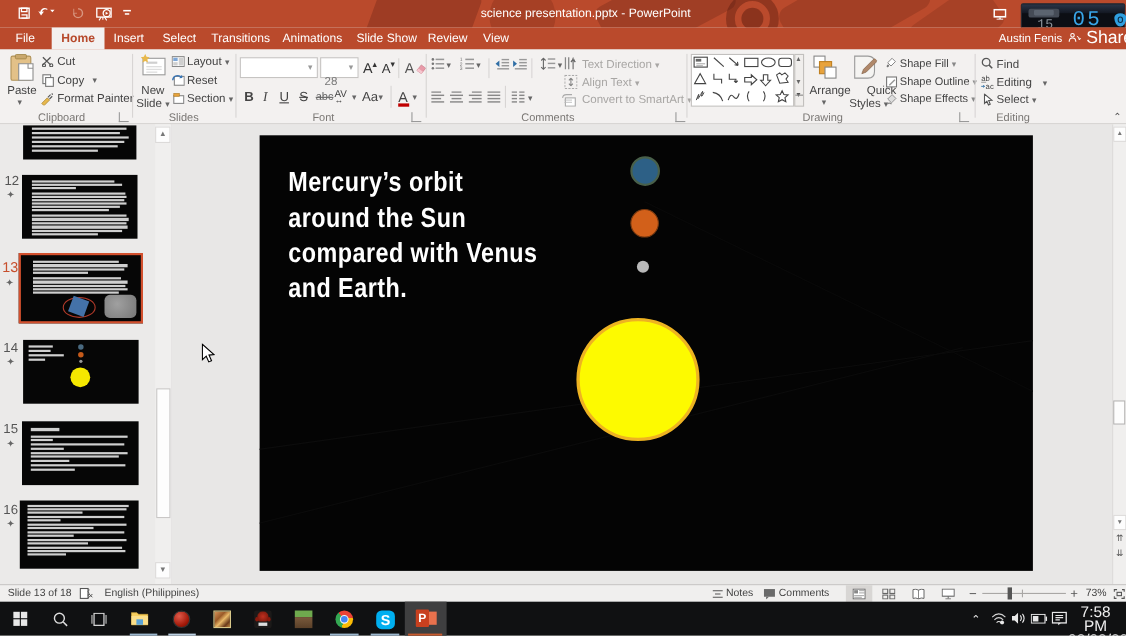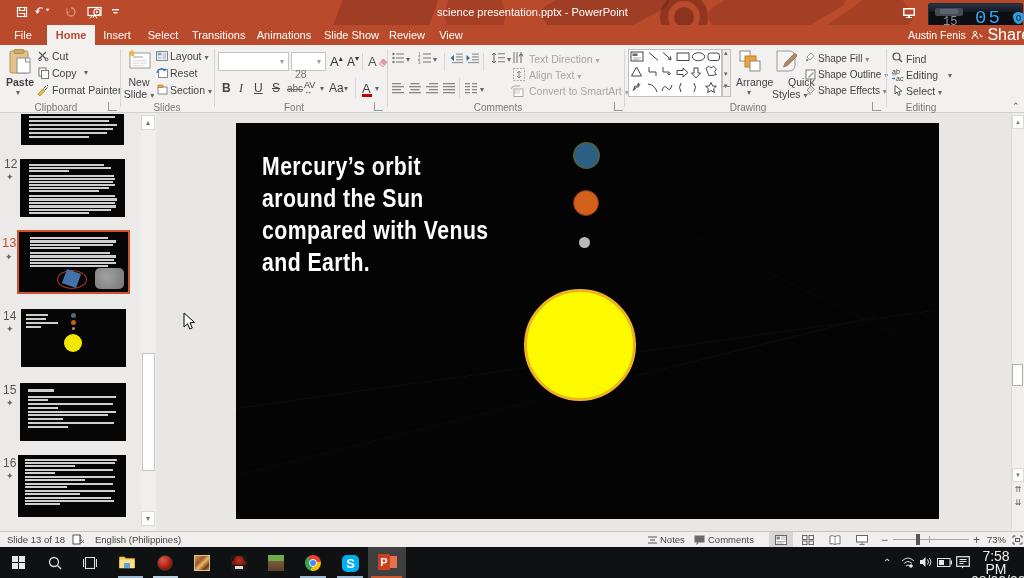--- a/index.html
+++ b/index.html
@@ -118,21 +118,21 @@
   </div>
 
   <div id="ribbon">
     
     <svg class="abs" style="left:9px;top:4px;" width="24" height="26" viewBox="0 0 24 26">
       <rect x="1" y="2" width="18" height="22" rx="1.5" fill="#e3c188" stroke="#b09258" stroke-width="1"></rect>
       <rect x="5" y="0.5" width="10" height="4" rx="1" fill="#c9a86e" stroke="#a08548" stroke-width="0.8"></rect>
       <path d="M8 9 h13 v15 h-13 z" fill="#fff" stroke="#8e8e8e" stroke-width="1"></path>
       <path d="M16.5 9 v4 h4.5" fill="none" stroke="#8e8e8e" stroke-width="1"></path>
     </svg>
-    <div class="rtext" style="left:4px;top:31px;width:32px;text-align:center;font-weight:bold;">Paste</div>
+    <div class="rtext" style="left:4px;top:31px;width:32px;text-align:center;">Paste</div>
     <div class="caret" style="left:16px;top:43px;">▾</div>
     <svg class="abs" style="left:38px;top:6px;" width="11" height="10" viewBox="0 0 11 10">
       <path d="M1 1 L8 8 M8 1 L1 8" stroke="#555" stroke-width="1.2" fill="none"></path>
       <circle cx="2" cy="8.4" r="1.4" fill="none" stroke="#555"></circle>
       <circle cx="8.6" cy="8.4" r="1.4" fill="none" stroke="#555"></circle>
     </svg>
     <div class="rtext" style="left:52px;top:5px;">Cut</div>
     <svg class="abs" style="left:38px;top:22px;" width="12" height="12" viewBox="0 0 12 12">
       <rect x="1" y="1" width="7" height="8" fill="#fff" stroke="#777" stroke-width="1"></rect>
       <rect x="3.5" y="3.5" width="7" height="8" fill="#fff" stroke="#777" stroke-width="1"></rect>

